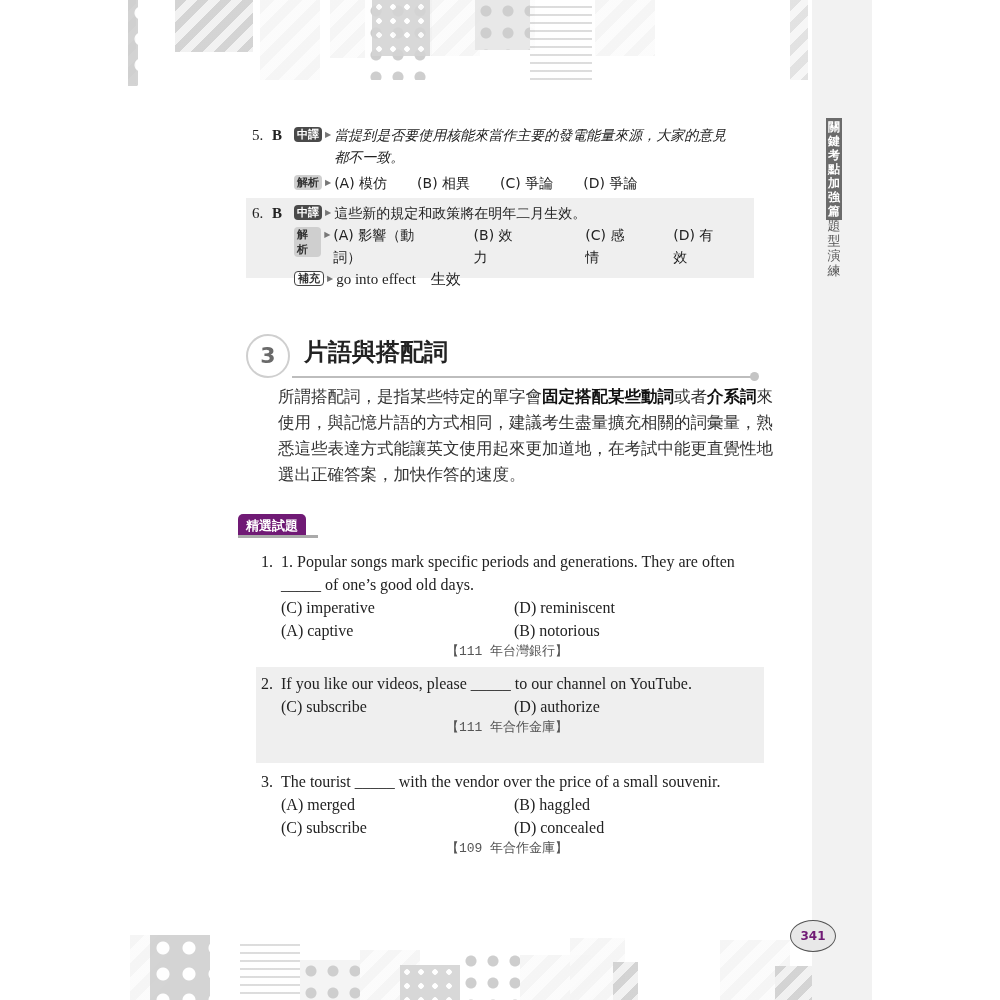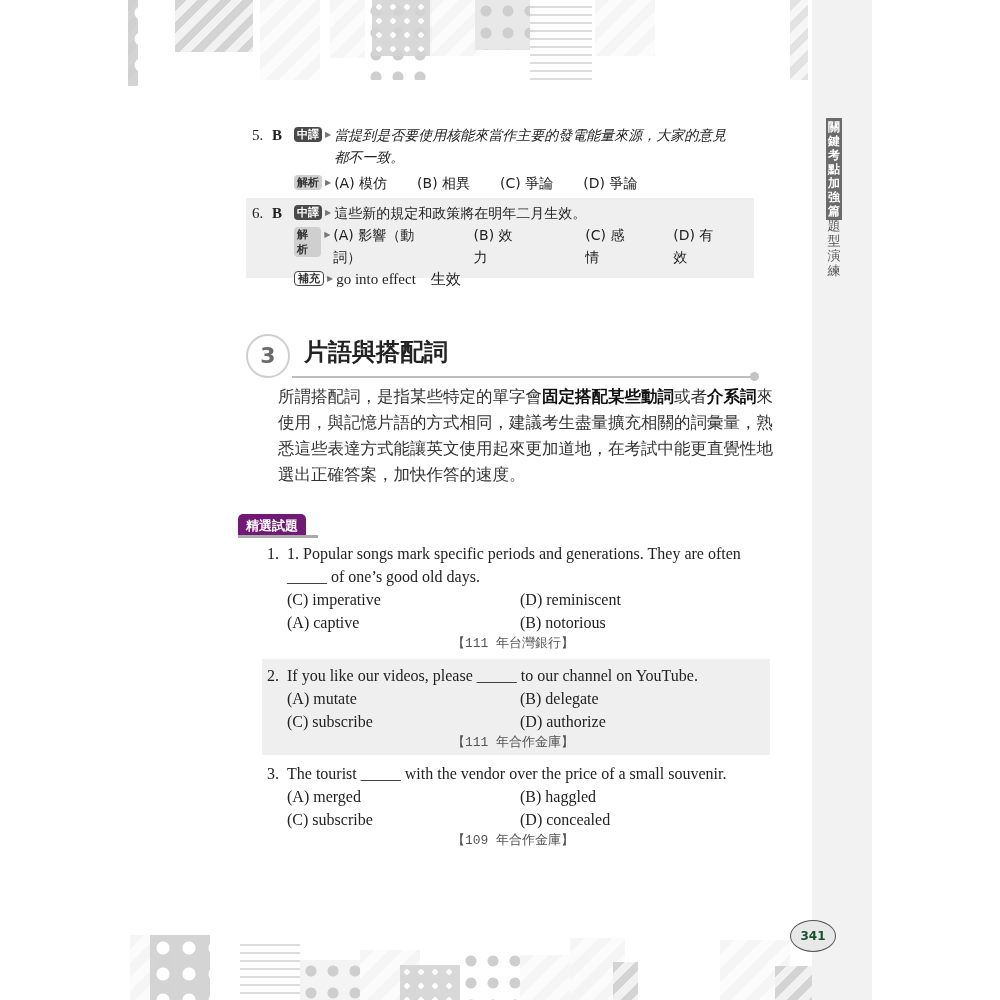--- a/index.html
+++ b/index.html
@@ -53,28 +53,28 @@
   .sec-text { position: absolute; left: 58px; top: 6px; font-family: "DejaVu Sans", sans-serif; font-weight: bold; font-size: 24px; color: #222; }
   .sec-line { position: absolute; left: 46px; top: 46px; width: 462px; height: 2px; background: #bdbdbd; }
   .sec-dot { position: absolute; left: 504px; top: 42px; width: 9px; height: 9px; border-radius: 50%; background: #c4c4c4; }
 
   .intro { position: absolute; left: 254px; top: 384px; width: 500px; font-family: "DejaVu Sans", sans-serif; font-size: 16.5px; line-height: 26px; color: #333; margin-left: 24px; }
   .intro b { color: #111; }
 
   .tag { position: absolute; left: 238px; top: 514px; background: #701a75; color: #fff; font-family: "DejaVu Sans", sans-serif; font-size: 13px; font-weight: bold; padding: 3px 8px; border-radius: 5px 5px 0 0; }
   .tag-line { position: absolute; left: 238px; top: 535px; width: 80px; height: 3px; background: #aaa; }
 
-  .q { position: absolute; left: 262px; width: 508px; font-family: "Liberation Serif", serif; font-size: 16px; line-height: 23px; color: #222; }
+  .q { position: absolute; left: 256px; width: 508px; font-family: "Liberation Serif", serif; font-size: 16px; line-height: 23px; color: #222; margin-top: 8px; }
   .q .stem { padding-left: 25px; text-indent: -20px; padding-right: 4px; }
   .q .stem .qn { display: inline-block; width: 20px; text-indent: 0; }
   .q .row { display: flex; padding-left: 25px; }
   .q .row span { width: 233px; }
   .q .src { text-align: center; font-family: Liberation Mono, monospace; font-size: 13px; color: #555; padding-right: 6px; line-height: 20px; }
 
-  .pg { position: absolute; left: 790px; top: 920px; width: 44px; height: 30px; border: 1.5px solid #555; border-radius: 50%; background: #e8e8e8; text-align: center; line-height: 30px; font-family: "DejaVu Sans", sans-serif; font-size: 12px; font-weight: bold; color: #14532d; }
+  .pg { position: absolute; left: 790px; top: 920px; width: 44px; height: 30px; border: 1.5px solid #555; border-radius: 50%; background: #e8e8e8; text-align: center; line-height: 30px; font-family: "DejaVu Sans", sans-serif; font-size: 12px; font-weight: bold; color: #701a75; }
 </style>
 </head>
 <body>
 
 <div class="page"></div>
 <div class="side-strip"></div>
 
 <div class="tape stripes" style="left:128px;top:0;width:8px;height:84px;"></div>
 <div class="tape wdots" style="left:128px;top:0;width:10px;height:86px;"></div>
 <div class="tape stripes" style="left:175px;top:0;width:78px;height:52px;"></div>
@@ -172,24 +172,20 @@
   <div class="row">
     <span>(A) captive</span>
     <span>(B) notorious</span>
   </div>
   <div class="src">【111 年台灣銀行】</div>
 </div>
 
 <div class="q shaded" style="top:659px;height:96px;padding-top:5px;box-sizing:border-box;">
   <div class="stem"><span class="qn">2.</span><span>If you like our videos, please _____ to our channel on YouTube.</span></div>
   <div class="row">
-    <span>(A) mutate</span>
-    <span>(B) delegate</span>
-  </div>
-  <div class="row">
     <span>(C) subscribe</span>
     <span>(D) authorize</span>
   </div>
   <div class="src">【111 年合作金庫】</div>
 </div>
 
 <div class="q" style="top:762px;">
   <div class="stem"><span class="qn">3.</span><span>The tourist _____ with the vendor over the price of a small souvenir.</span></div>
   <div class="row">
     <span>(A) merged</span>

